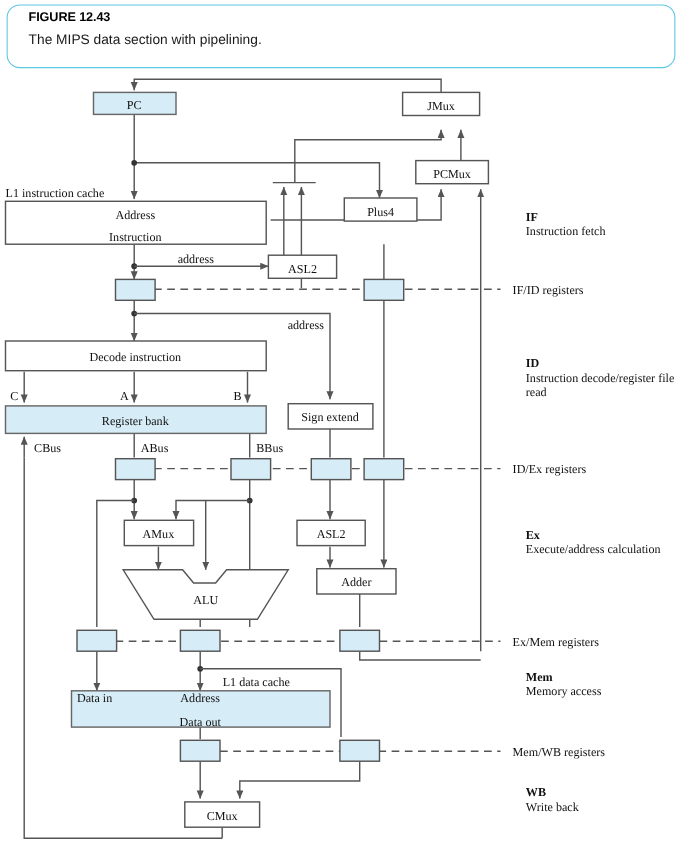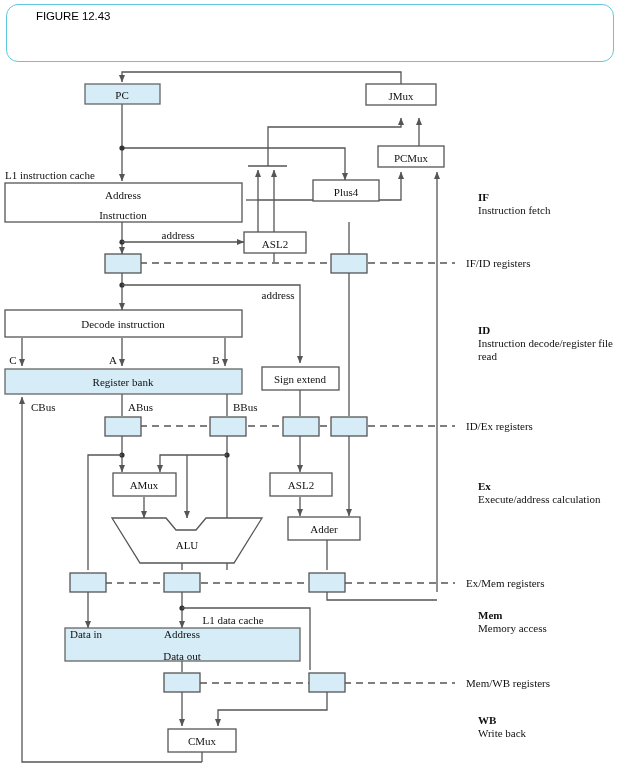--- a/index.html
+++ b/index.html
@@ -5,23 +5,23 @@
   html,body{margin:0;padding:0;background:#ffffff;}
   body{width:628px;height:776px;font-family:"Liberation Serif",serif;}
   #page{position:relative;width:628px;height:776px;overflow:hidden;background:#fff;}
 
   .card{
     position:absolute;left:6px;top:4px;width:608px;height:58px;
     border:1.5px solid #5ec8e0;border-radius:12px;background:#fff;
     box-sizing:border-box;
   }
   .fig-label{
-    position:absolute;left:36px;top:10px;
+    position:absolute;left:26px;top:10px;
     font-family:"Liberation Sans",sans-serif;
-    font-weight:normal;font-size:11.5px;color:#000;letter-spacing:-0.1px;
+    font-weight:bold;font-size:11.5px;color:#000;letter-spacing:-0.1px;
   }
   .fig-cap{
     position:absolute;left:26px;top:29px;
     font-family:"Liberation Sans",sans-serif;
     font-size:12.5px;color:#1a1a1a;
   }
   svg#diagram{position:absolute;left:0;top:0;}
   .bx{fill:#ffffff;stroke:#555555;stroke-width:1.3;}
   .bxblue{fill:#d6ecf6;stroke:#666666;stroke-width:1.3;}
   .reg{fill:#d6ecf6;stroke:#555555;stroke-width:1.3;}
@@ -33,20 +33,21 @@
   .stage{font-size:11px;}
   .stageb{font-size:11px;font-weight:bold;}
 </style>
 </head>
 <body>
 
 <div id="page">
 
   <div class="card"></div>
   <div class="fig-label">FIGURE 12.43</div>
+  <div class="fig-cap">The MIPS data section with pipelining.</div>
 
   <svg id="diagram" width="628" height="776" viewBox="0 0 628 776">
     <defs>
       <marker id="ah" markerWidth="9" markerHeight="9" refX="7.4" refY="3.2" orient="auto" markerUnits="userSpaceOnUse">
         <path d="M0,0 L7.6,3.2 L0,6.4 z" fill="#555555"></path>
       </marker>
     </defs>
 
     <path class="wire" d="M401,84 L401,72 L122,72 L122,82" marker-end="url(#ah)"></path>
 

